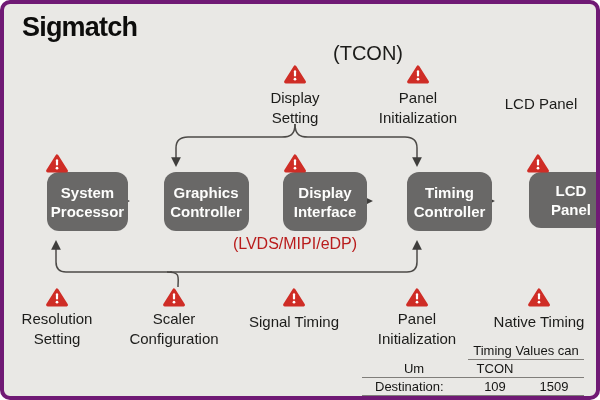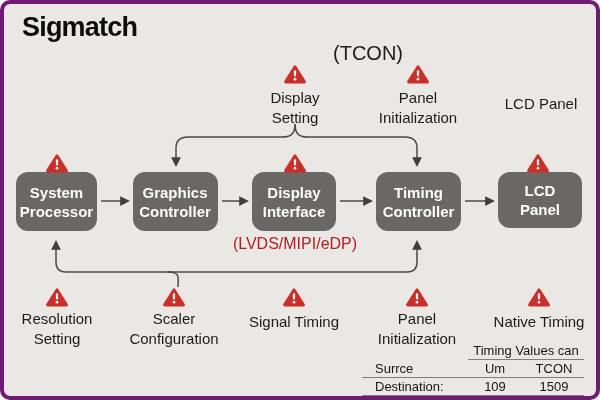--- a/index.html
+++ b/index.html
@@ -10,21 +10,21 @@
   }
   .logo{
     position:absolute;left:18px;top:8px;font-size:27px;font-weight:800;
     letter-spacing:-0.8px;color:#0d0d0c;
   }
   .lbl{position:absolute;text-align:center;font-size:15px;line-height:20px;color:#1c1c1a;}
   .sub{position:absolute;text-align:center;font-size:16px;color:#b91c1c;}
   .node{
     position:absolute;background:#696867;color:#fdfdfc;border-radius:12px;
     display:flex;align-items:center;justify-content:center;text-align:center;
-    font-size:15px;font-weight:600;line-height:19px;padding:0 9px;box-sizing:border-box;
+    font-size:15px;font-weight:600;line-height:19px;padding:0 9px;box-sizing:border-box;margin-left:31px;
   }
   .warn{position:absolute;width:22px;height:20px;}
   .warn svg{display:block;}
   svg.wires{position:absolute;left:0;top:0;z-index:0;}
   .node,.warn,.lbl,.sub{z-index:2;}
   .table{position:absolute;font-size:13px;color:#161614;z-index:2;}
   .t-head{margin-left:106px;width:116px;text-align:center;border-bottom:1px solid #807e7a;padding-bottom:1px;}
   .t-row{display:grid;grid-template-columns:104px 58px 60px;border-bottom:1px solid #807e7a;padding:1px 0;}
   .t-row .c1{padding-left:13px;text-align:left;}
   .t-row .c2,.t-row .c3{text-align:center;}
@@ -141,21 +141,20 @@
 
   <div class="lbl" style="left:3px;top:305px;width:100px;">Resolution Setting</div>
   <div class="lbl" style="left:110px;top:305px;width:120px;">Scaler Configuration</div>
   <div class="lbl" style="left:230px;top:308px;width:120px;">Signal Timing</div>
   <div class="lbl" style="left:363px;top:305px;width:100px;">Panel Initialization</div>
   <div class="lbl" style="left:475px;top:308px;width:120px;">Native Timing</div>
 
   <div class="table" style="left:358px;top:339px;width:222px;">
     <div class="t-head">Timing Values can</div>
     <div class="t-row">
-      <span class="c1">Surrce</span>
       <span class="c2">Um</span>
       <span class="c3">TCON</span>
     </div>
     <div class="t-row">
       <span class="c1">Destination:</span>
       <span class="c2">109</span>
       <span class="c3">1509</span>
     </div>
   </div>
 

